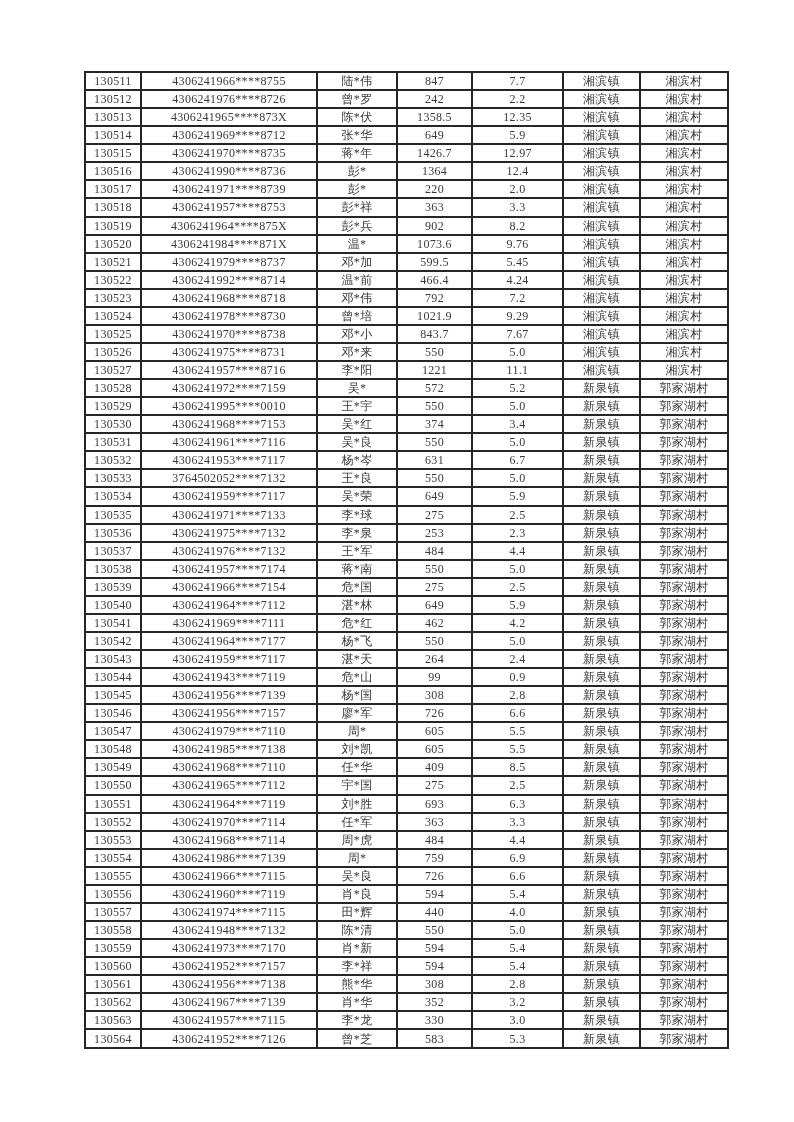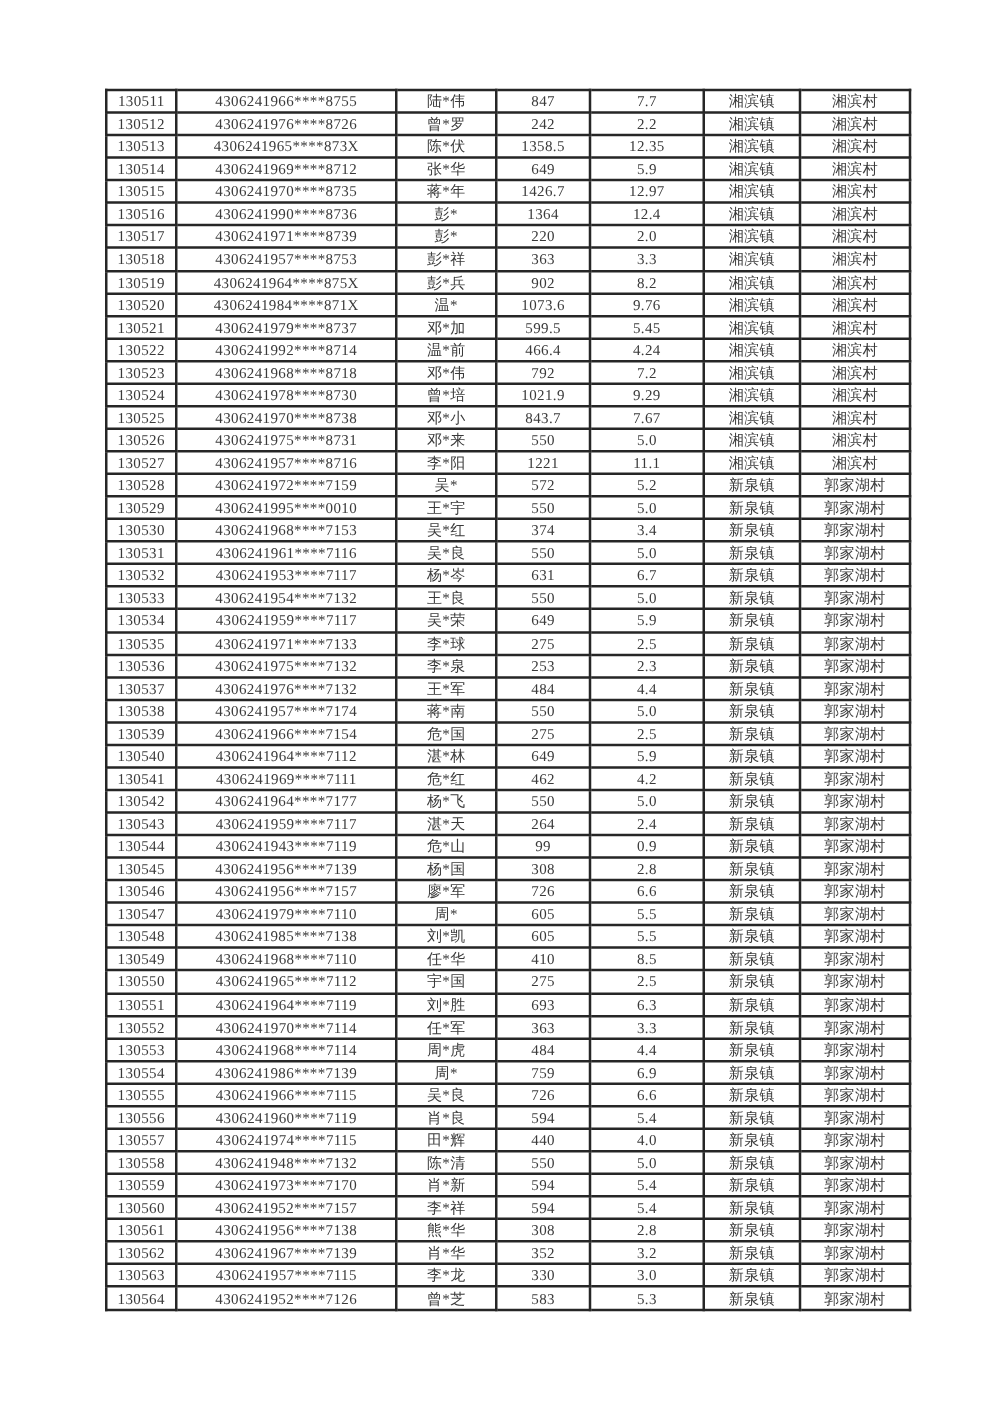--- a/index.html
+++ b/index.html
@@ -244,21 +244,21 @@
     <td class="c-serial">130532</td>
     <td class="c-idnum">4306241953****7117</td>
     <td class="c-name">杨*岑</td>
     <td class="c-amount">631</td>
     <td class="c-ratio">6.7</td>
     <td class="c-town">新泉镇</td>
     <td class="c-village">郭家湖村</td>
   </tr>
         <tr>
     <td class="c-serial">130533</td>
-    <td class="c-idnum">4306241954****7132</td>
+    <td class="c-idnum">3764502052****7132</td>
     <td class="c-name">王*良</td>
     <td class="c-amount">550</td>
     <td class="c-ratio">5.0</td>
     <td class="c-town">新泉镇</td>
     <td class="c-village">郭家湖村</td>
   </tr>
         <tr>
     <td class="c-serial">130534</td>
     <td class="c-idnum">4306241959****7117</td>
     <td class="c-name">吴*荣</td>
@@ -390,21 +390,21 @@
     <td class="c-name">刘*凯</td>
     <td class="c-amount">605</td>
     <td class="c-ratio">5.5</td>
     <td class="c-town">新泉镇</td>
     <td class="c-village">郭家湖村</td>
   </tr>
         <tr>
     <td class="c-serial">130549</td>
     <td class="c-idnum">4306241968****7110</td>
     <td class="c-name">任*华</td>
-    <td class="c-amount">410</td>
+    <td class="c-amount">409</td>
     <td class="c-ratio">8.5</td>
     <td class="c-town">新泉镇</td>
     <td class="c-village">郭家湖村</td>
   </tr>
         <tr>
     <td class="c-serial">130550</td>
     <td class="c-idnum">4306241965****7112</td>
     <td class="c-name">宇*国</td>
     <td class="c-amount">275</td>
     <td class="c-ratio">2.5</td>

